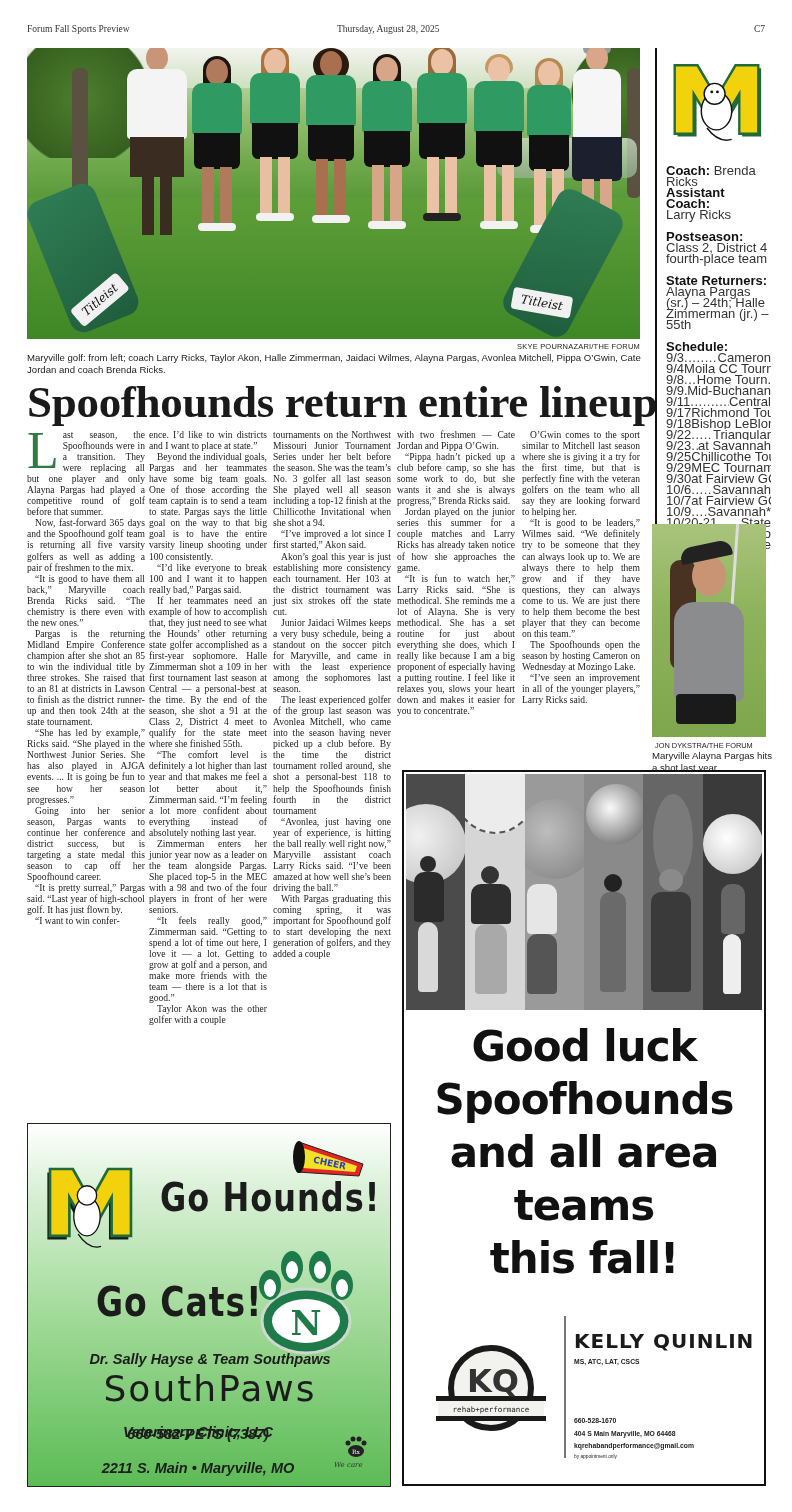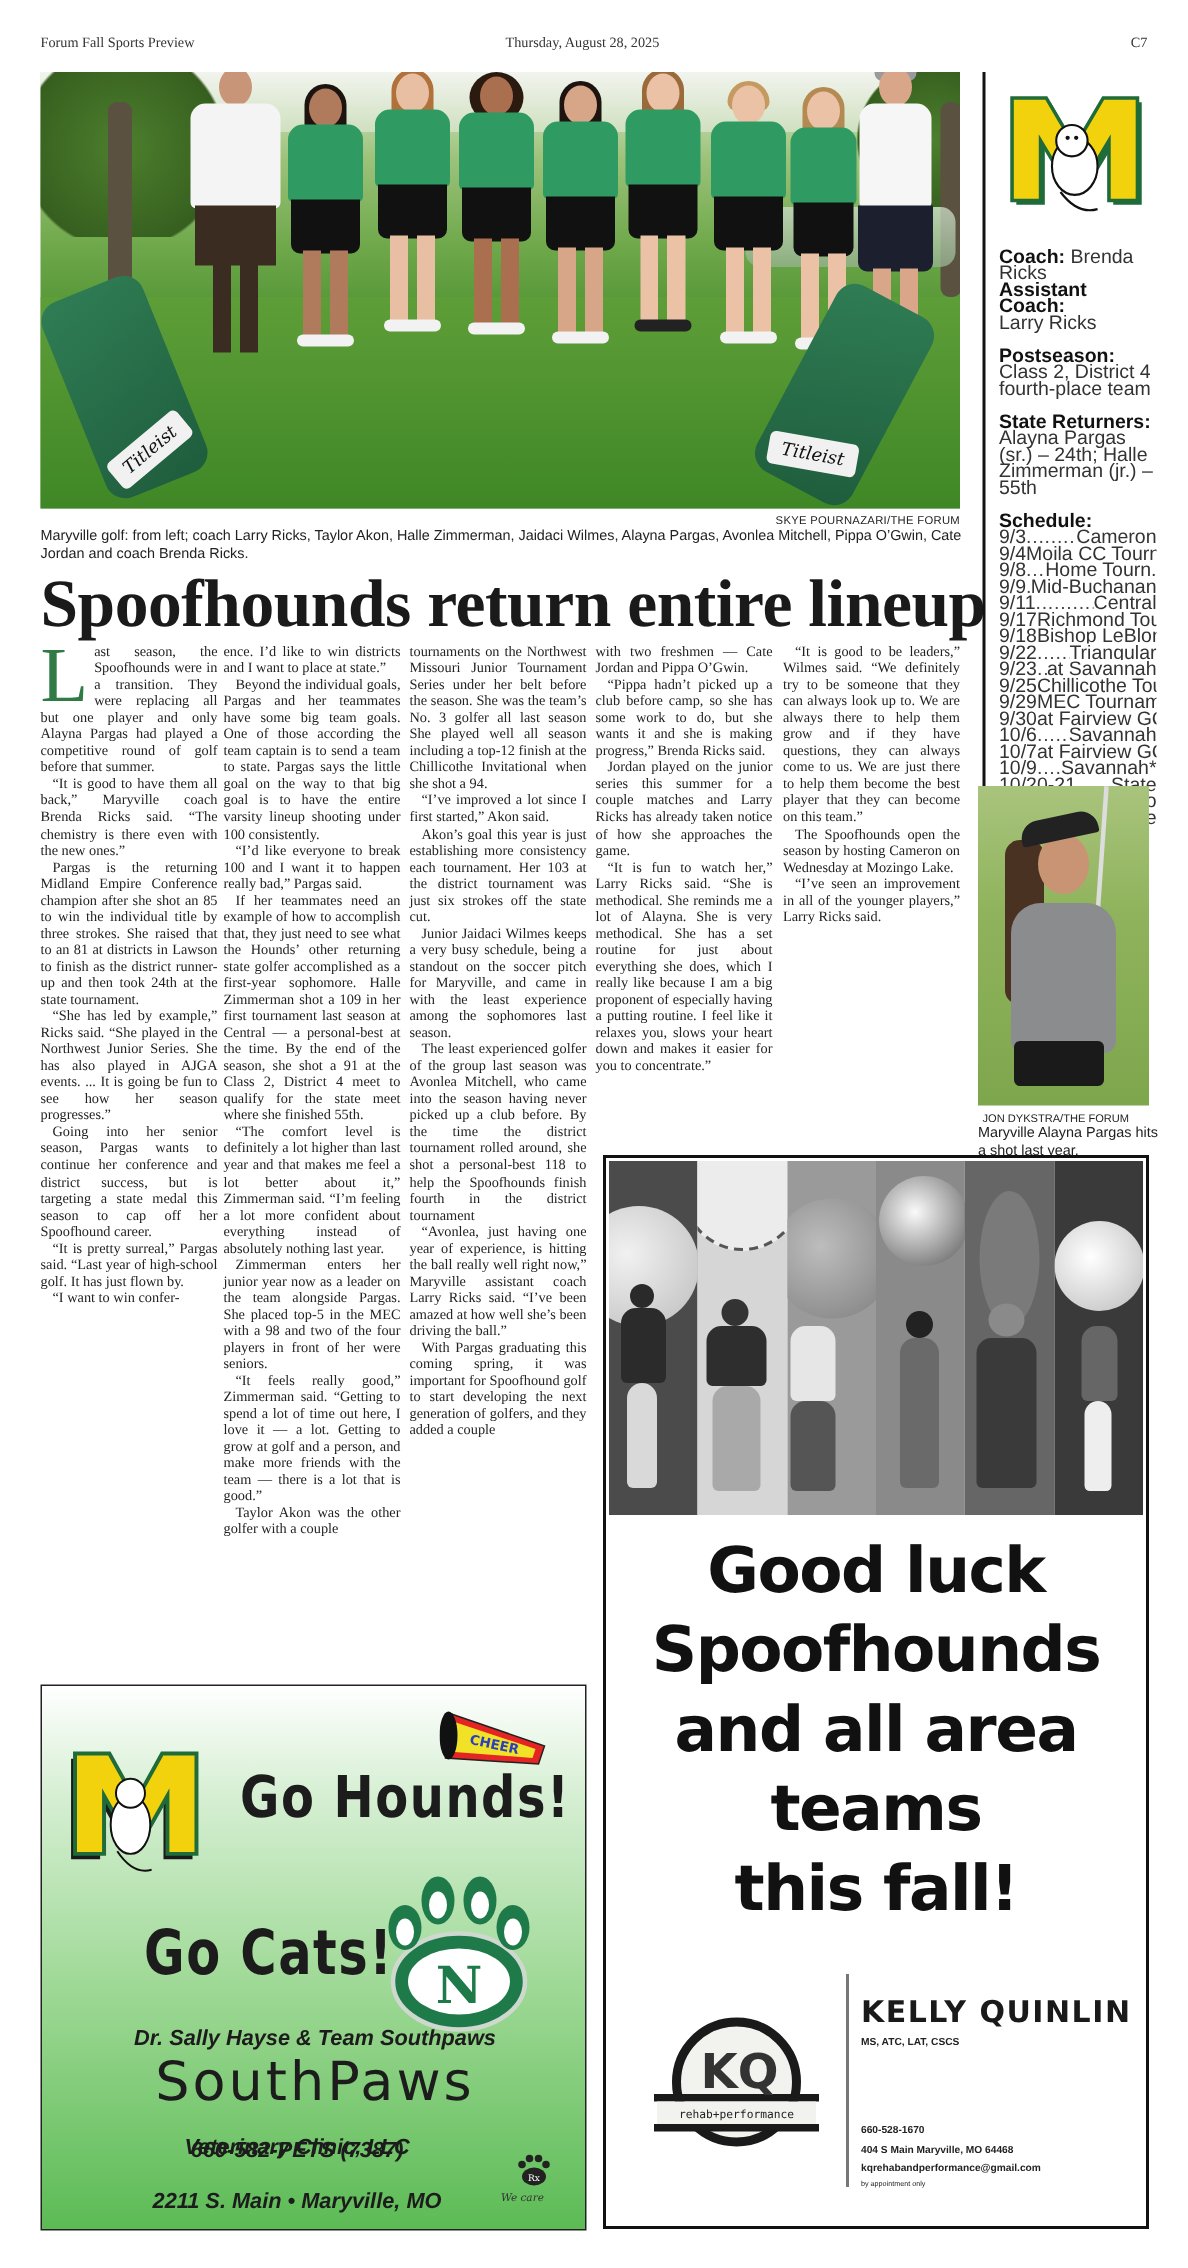--- a/index.html
+++ b/index.html
@@ -198,20 +198,21 @@
   </div>
 </div>
 
 <div class="photo-credit">SKYE POURNAZARI/THE FORUM</div>
 <div class="photo-caption">Maryville golf: from left; coach Larry Ricks, Taylor Akon, Halle Zimmerman, Jaidaci Wilmes, Alayna Pargas, Avonlea Mitchell, Pippa O’Gwin, Cate Jordan and coach Brenda Ricks.</div>
 
 <h1 class="headline">Spoofhounds return entire lineup</h1>
 
 <div class="col col1">
   <p class="noindent"><span class="dropcap">L</span><span>ast season, the Spoofhounds were in a transition. They were replacing all but one player and only Alayna Pargas had played a competitive round of golf before that summer.</span></p>
+  <p>Now, fast-forward 365 days and the Spoofhound golf team is returning all five varsity golfers as well as adding a pair of freshmen to the mix.</p>
   <p>“It is good to have them all back,” Maryville coach Brenda Ricks said. “The chemistry is there even with the new ones.”</p>
   <p>Pargas is the returning Midland Empire Conference champion after she shot an 85 to win the individual title by three strokes. She raised that to an 81 at districts in Lawson to finish as the district runner-up and then took 24th at the state tournament.</p>
   <p>“She has led by example,” Ricks said. “She played in the Northwest Junior Series. She has also played in AJGA events. ... It is going be fun to see how her season progresses.”</p>
   <p>Going into her senior season, Pargas wants to continue her conference and district success, but is targeting a state medal this season to cap off her Spoofhound career.</p>
   <p>“It is pretty surreal,” Pargas said. “Last year of high-school golf. It has just flown by.</p>
   <p>“I want to win confer-</p>
 </div>
 <div class="col col2">
   <p class="noindent">ence. I’d like to win districts and I want to place at state.”</p>
   <p>Beyond the individual goals, Pargas and her teammates have some big team goals. One of those according the team captain is to send a team to state. Pargas says the little goal on the way to that big goal is to have the entire varsity lineup shooting under 100 consistently.</p>
@@ -226,25 +227,26 @@
   <p class="noindent">tournaments on the Northwest Missouri Junior Tournament Series under her belt before the season. She was the team’s No. 3 golfer all last season She played well all season including a top-12 finish at the Chillicothe Invitational when she shot a 94.</p>
   <p>“I’ve improved a lot since I first started,” Akon said.</p>
   <p>Akon’s goal this year is just establishing more consistency each tournament. Her 103 at the district tournament was just six strokes off the state cut.</p>
   <p>Junior Jaidaci Wilmes keeps a very busy schedule, being a standout on the soccer pitch for Maryville, and came in with the least experience among the sophomores last season.</p>
   <p>The least experienced golfer of the group last season was Avonlea Mitchell, who came into the season having never picked up a club before. By the time the district tournament rolled around, she shot a personal-best 118 to help the Spoofhounds finish fourth in the district tournament</p>
   <p>“Avonlea, just having one year of experience, is hitting the ball really well right now,” Maryville assistant coach Larry Ricks said. “I’ve been amazed at how well she’s been driving the ball.”</p>
   <p>With Pargas graduating this coming spring, it was important for Spoofhound golf to start developing the next generation of golfers, and they added a couple</p>
 </div>
 <div class="col col4">
   <p class="noindent">with two freshmen — Cate Jordan and Pippa O’Gwin.</p>
-  <p>“Pippa hadn’t picked up a club before camp, so she has some work to do, but she wants it and she is making progress,” Brenda Ricks said.</p>
+  <p>“Pippa hadn’t picked up a club before camp, so she has some work to do, but she wants it and she is always progress,” Brenda Ricks said.</p>
   <p>Jordan played on the junior series this summer for a couple matches and Larry Ricks has already taken notice of how she approaches the game.</p>
   <p>“It is fun to watch her,” Larry Ricks said. “She is methodical. She reminds me a lot of Alayna. She is very methodical. She has a set routine for just about everything she does, which I really like because I am a big proponent of especially having a putting routine. I feel like it relaxes you, slows your heart down and makes it easier for you to concentrate.”</p>
 </div>
 <div class="col col5">
+  <p>O’Gwin comes to the sport similar to Mitchell last season where she is giving it a try for the first time, but that is perfectly fine with the veteran golfers on the team who all say they are looking forward to helping her.</p>
   <p>“It is good to be leaders,” Wilmes said. “We definitely try to be someone that they can always look up to. We are always there to help them grow and if they have questions, they can always come to us. We are just there to help them become the best player that they can become on this team.”</p>
   <p>The Spoofhounds open the season by hosting Cameron on Wednesday at Mozingo Lake.</p>
   <p>“I’ve seen an improvement in all of the younger players,” Larry Ricks said.</p>
 </div>
 
 <div class="sidebar">
   <svg class="logo-m" viewBox="0 0 100 100">
     <path d="M6 14 L30 14 L50 48 L70 14 L94 14 L94 86 L74 86 L74 44 L56 74 L44 74 L26 44 L26 86 L6 86 Z" fill="#1f6b3a" transform="translate(3,3)"></path>
     <path d="M6 14 L30 14 L50 48 L70 14 L94 14 L94 86 L74 86 L74 44 L56 74 L44 74 L26 44 L26 86 L6 86 Z" fill="#f2d20c" stroke="#1f6b3a" stroke-width="2.5"></path>
     <ellipse cx="50" cy="62" rx="16" ry="20" fill="#fff" stroke="#111" stroke-width="1.5"></ellipse>

